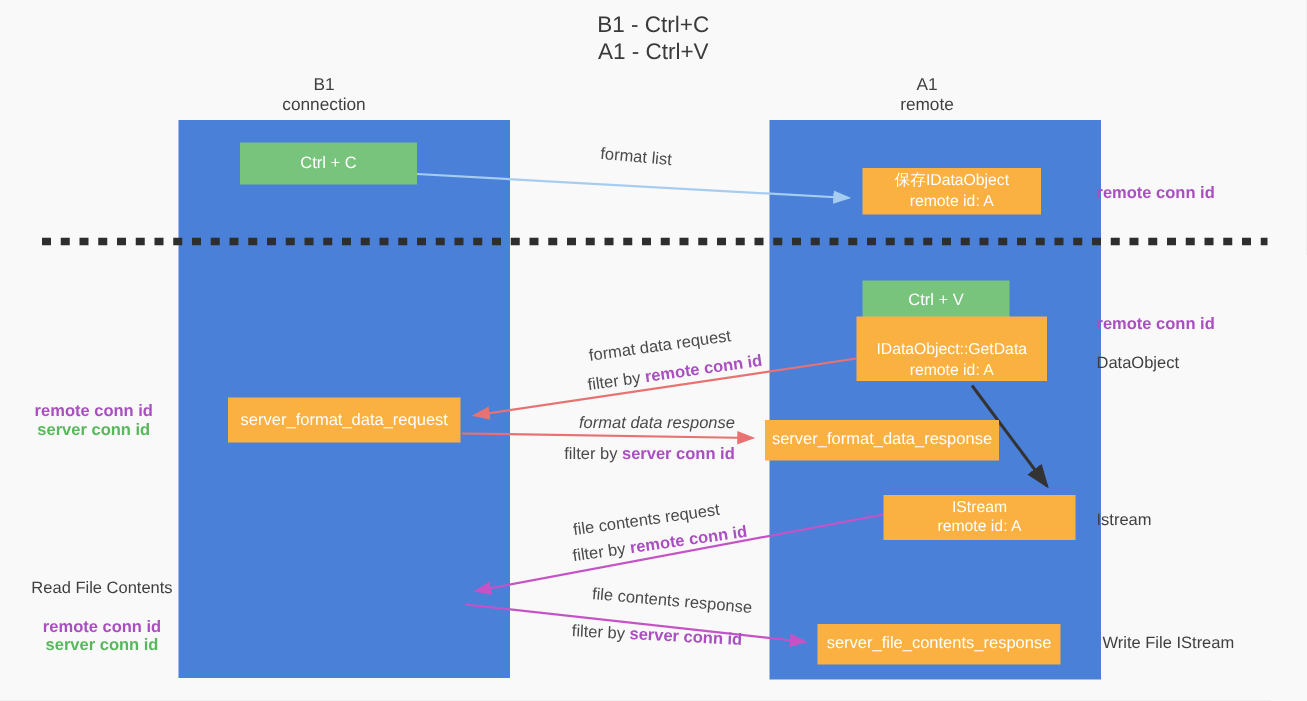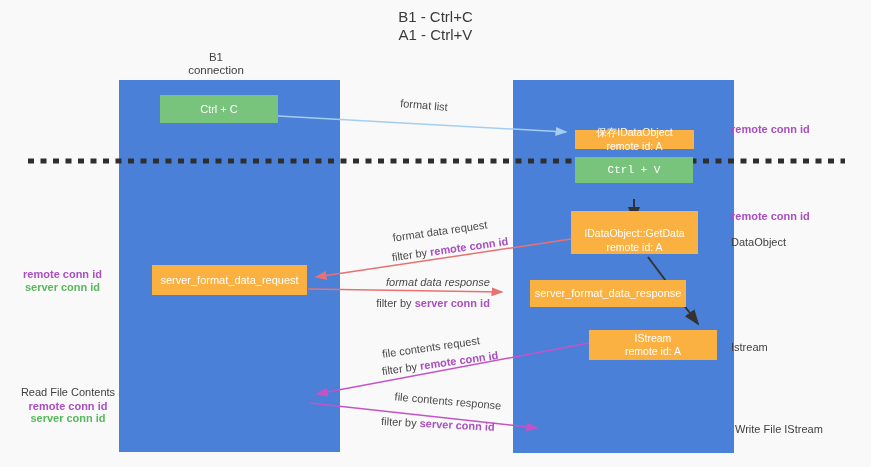--- a/index.html
+++ b/index.html
@@ -47,20 +47,24 @@
 
   <div class="title">
     <div>B1 - Ctrl+C</div>
     <div>A1 - Ctrl+V</div>
   </div>
 
   <div class="col-header" style="left:156px; top:51px;">
     <div>B1</div>
     <div>connection</div>
   </div>
+  <div class="col-header" style="left:558px; top:51px;">
+    <div>A1</div>
+    <div>remote</div>
+  </div>
 
   <div class="col" style="left:119px; top:80px; width:221px; height:372px;"></div>
   <div class="col" style="left:513px; top:80px; width:221px; height:373px;"></div>
 
   <svg class="arrows" width="871" height="467" viewBox="0 0 871 467">
     <defs>
       <marker id="mBlue" markerWidth="9" markerHeight="8" refX="7" refY="3" orient="auto">
         <path d="M0,0 L8,3 L0,6 z" fill="#a6cdf0"></path>
       </marker>
       <marker id="mBlack" markerWidth="9" markerHeight="8" refX="7" refY="3" orient="auto">
@@ -88,48 +92,51 @@
 
     <line x1="589" y1="343" x2="317" y2="394" stroke-width="1.5" marker-end="url(#mMagenta)" stroke="#c653c6"></line>
 
     <line x1="310" y1="403" x2="537" y2="428" stroke-width="1.5" marker-end="url(#mMagenta)" stroke="#c653c6"></line>
   </svg>
 
   <div class="box green" style="left:160px; top:95px; width:118px; height:28px;">
     <div>Ctrl + C</div>
   </div>
 
-  <div class="box orange two" style="left:575px; top:130px; width:119px; height:19px;">
+  <div class="box orange two" style="left:575px; top:112px; width:119px; height:31px;">
     <div>保存IDataObject</div>
     <div>remote id: A</div>
   </div>
 
-  <div class="box green" style="left:575px; top:157px; width:118px; height:26px;font-family:Liberation Mono, monospace;">
+  <div class="box green" style="left:575px; top:187px; width:98px; height:26px;">
     <div>Ctrl + V</div>
   </div>
 
   <div class="box orange two" style="left:571px; top:211px; width:127px; height:43px;justify-content:flex-end;">
     <div>IDataObject::GetData</div>
     <div>remote id: A</div>
   </div>
 
   <div class="box orange" style="left:152px; top:265px; width:155px; height:30px;">
     <div>server_format_data_request</div>
   </div>
 
-  <div class="box orange" style="left:510px; top:280px; width:156px; height:27px;margin-left:20px;">
+  <div class="box orange" style="left:510px; top:280px; width:156px; height:27px;">
     <div>server_format_data_response</div>
   </div>
 
   <div class="box orange two" style="left:589px; top:330px; width:128px; height:30px;">
     <div>IStream</div>
     <div>remote id: A</div>
   </div>
 
 
+  <div class="box orange" style="left:545px; top:416px; width:162px; height:27px;">
+    <div>server_file_contents_response</div>
+  </div>
 
   <div class="alabel" style="left:424px; top:105px; transform:translate(-50%,-50%) rotate(5deg);">format list</div>
 
   <div class="alabel" style="left:440px; top:231px; transform:translate(-50%,-50%) rotate(-8deg);">format data request</div>
   <div class="alabel" style="left:450px; top:249px; transform:translate(-50%,-50%) rotate(-8deg);">
     <span>filter by </span><span class="bp">remote conn id</span>
   </div>
 
   <div class="alabel" style="left:438px; top:282px; transform:translate(-50%,-50%);font-style:italic;">format data response</div>
   <div class="alabel" style="left:433px; top:303px; transform:translate(-50%,-50%);">
@@ -151,18 +158,18 @@
   <div class="side dk" style="left:731px; top:236px;">DataObject</div>
   <div class="side dk" style="left:731px; top:341px;">Istream</div>
   <div class="side dk" style="left:735px; top:423px;">Write File IStream</div>
 
   <div class="side left-group" style="left:5px; top:268px; width:115px;">
     <div class="bp">remote conn id</div>
     <div class="bg">server conn id</div>
   </div>
 
   <div class="side left-group" style="left:8px; top:386px; width:120px;">
-    <div class="dk" style="margin-bottom:1px;">Read File Contents</div>
+    <div class="dk" style="margin-bottom:13px;">Read File Contents</div>
     <div class="bp">remote conn id</div>
     <div class="bg">server conn id</div>
   </div>
 
 </div>
 
 </body></html>

